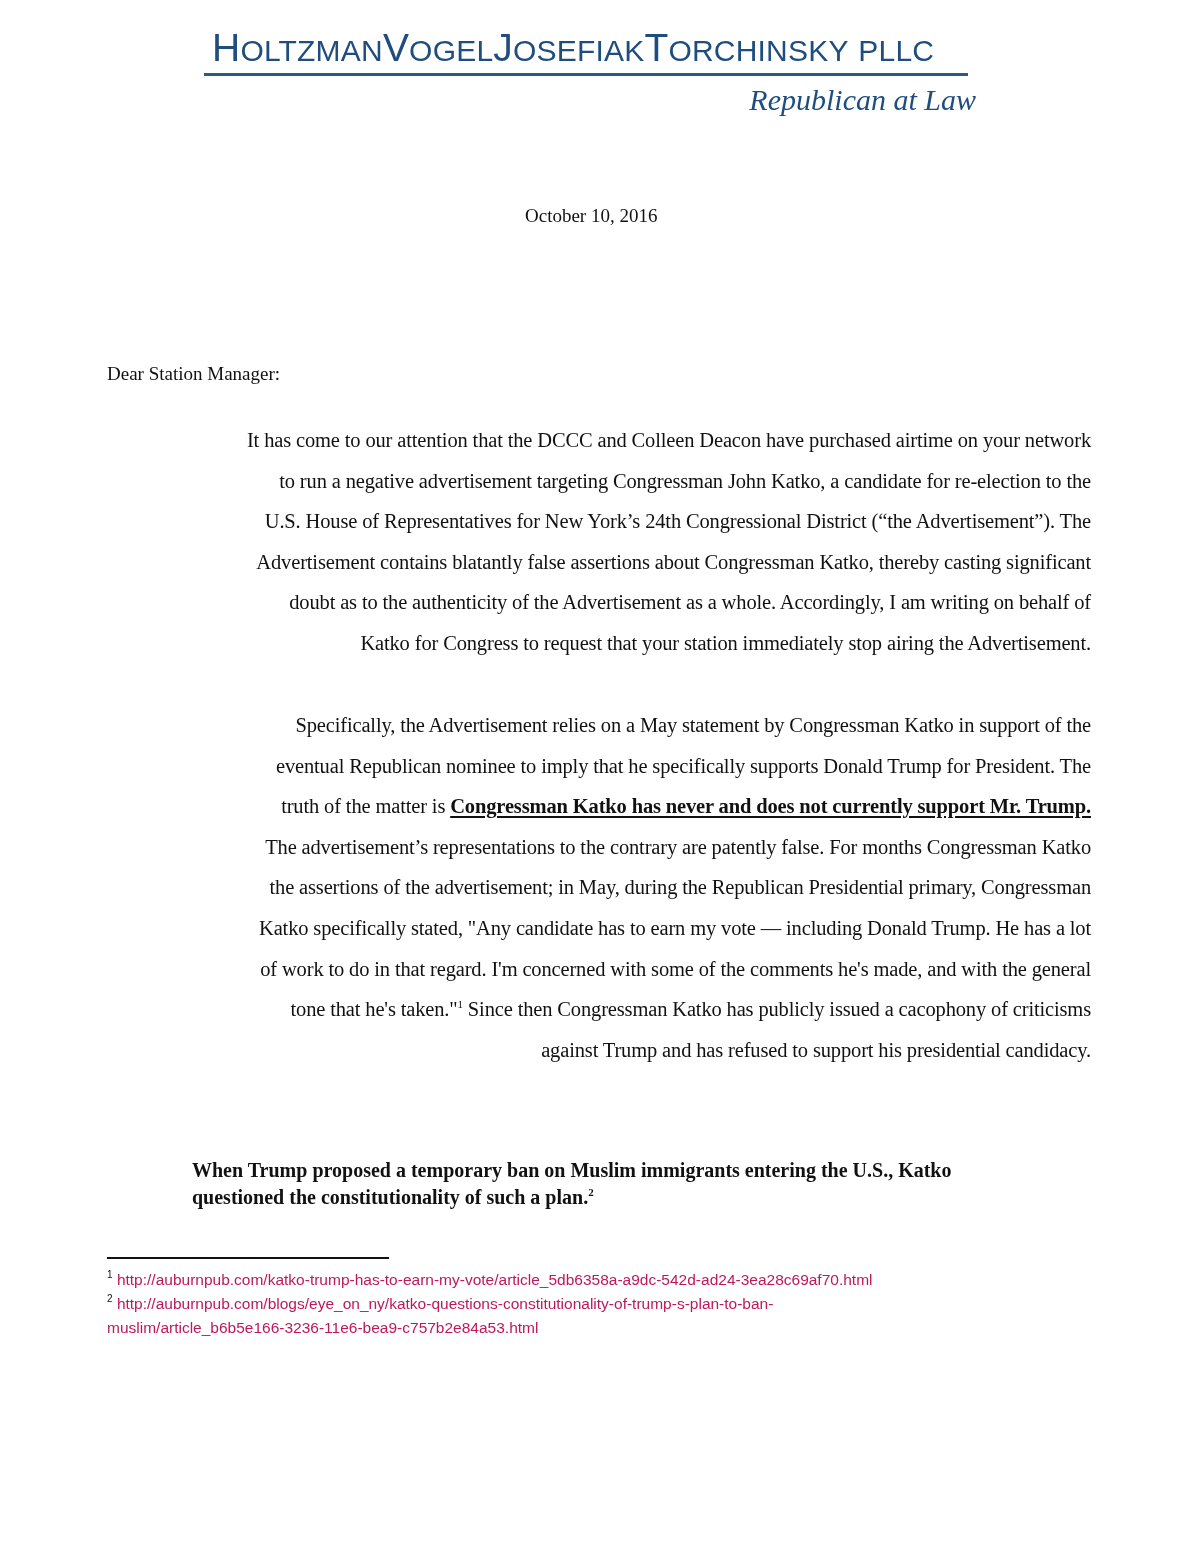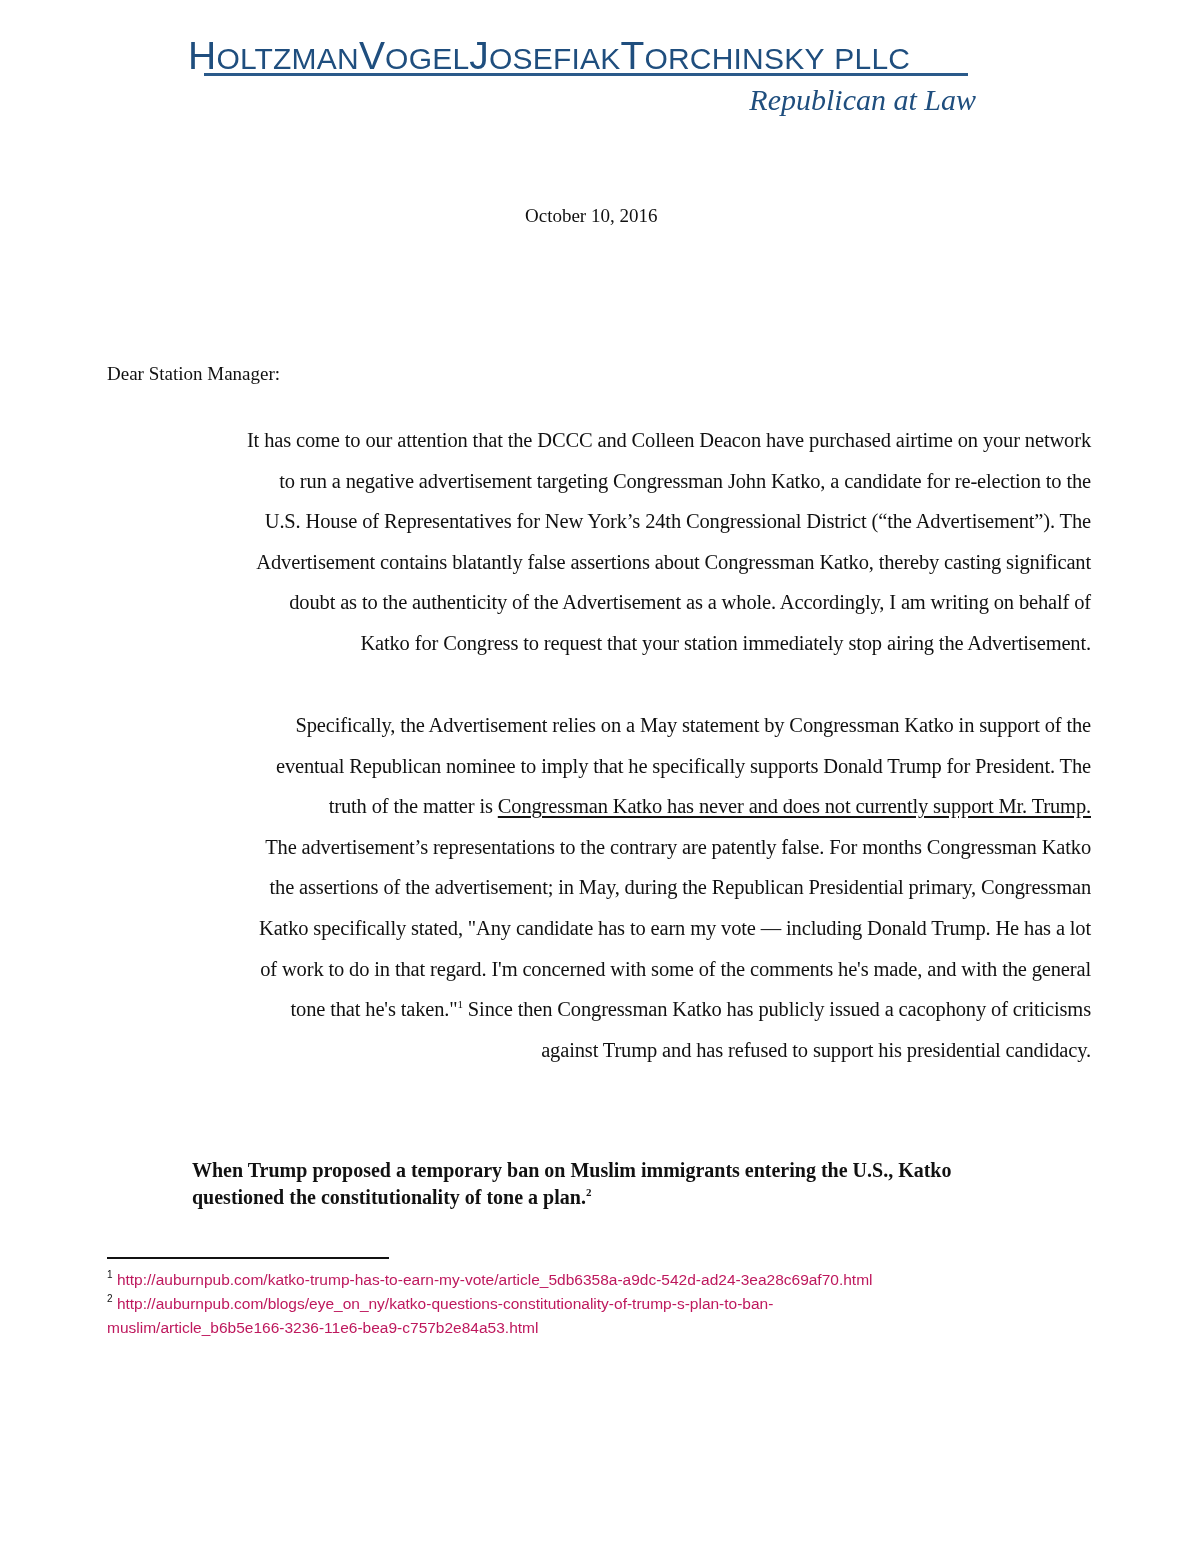--- a/index.html
+++ b/index.html
@@ -13,29 +13,29 @@
       position: relative;
       overflow: hidden;
       font-family: "Liberation Serif", "DejaVu Serif", serif;
       color: #111111;
     }
     .page { position: absolute; inset: 0; }
 
     
     .firm-name {
       position: absolute;
-      left: 188px;
+      left: 212px;
       top: 28px;
       width: 764px;
       font-family: "Liberation Sans", "DejaVu Sans", sans-serif;
       color: #1f4e7e;
       font-size: 34px;
       letter-spacing: 0.2px;
       white-space: nowrap;
-      line-height: 56px;
+      line-height: 40px;
     }
     .firm-name .cap { font-size: 39px; }
     .firm-name .sm { font-size: 30px; }
     .firm-rule {
       position: absolute;
       left: 204px;
       top: 73px;
       width: 764px;
       height: 3px;
       background: #2a5a8a;
@@ -91,21 +91,21 @@
       width: 990px;
       font-size: 20.5px;
       line-height: 40.6px;
       text-align: right;
       letter-spacing: -0.15px;
     }
     .para .line { display: block; white-space: nowrap; }
     .para1 { top: 420px; }
     .para2 { top: 705px; }
     .emph {
-      font-weight: normal;
+      font-weight: bold;
       text-decoration: underline;
       text-underline-offset: 3px;
     }
     sup { font-size: 11px; vertical-align: 8px; line-height: 0; }
 
     .blockquote {
       position: absolute;
       left: 192px;
       top: 1157px;
       width: 910px;
@@ -169,21 +169,21 @@
     <span class="line">The advertisement’s representations to the contrary are patently false. For months Congressman Katko</span>
     <span class="line">the assertions of the advertisement; in May, during the Republican Presidential primary, Congressman</span>
     <span class="line">Katko specifically stated, "Any candidate has to earn my vote — including Donald Trump. He has a lot</span>
     <span class="line">of work to do in that regard. I'm concerned with some of the comments he's made, and with the general</span>
     <span class="line"><span>tone that he's taken."</span><sup>1</sup><span> Since then Congressman Katko has publicly issued a cacophony of criticisms</span></span>
     <span class="line">against Trump and has refused to support his presidential candidacy.</span>
   </div>
 
   <div class="blockquote">
     <span class="line">When Trump proposed a temporary ban on Muslim immigrants entering the U.S., Katko</span>
-    <span class="line"><span>questioned the constitutionality of tone a plan.</span><sup>2</sup></span>
+    <span class="line"><span>questioned the constitutionality of such a plan.</span><sup>2</sup></span>
   </div>
 
   <div class="footnote-rule"></div>
   <div class="footnotes">
     <span class="line"><sup>1</sup> <a>http://auburnpub.com/katko-trump-has-to-earn-my-vote/article_5db6358a-a9dc-542d-ad24-3ea28c69af70.html</a></span>
     <span class="line"><sup>2</sup> <a>http://auburnpub.com/blogs/eye_on_ny/katko-questions-constitutionality-of-trump-s-plan-to-ban-</a></span>
     <span class="line"><a>muslim/article_b6b5e166-3236-11e6-bea9-c757b2e84a53.html</a></span>
   </div>
 
 </div>

